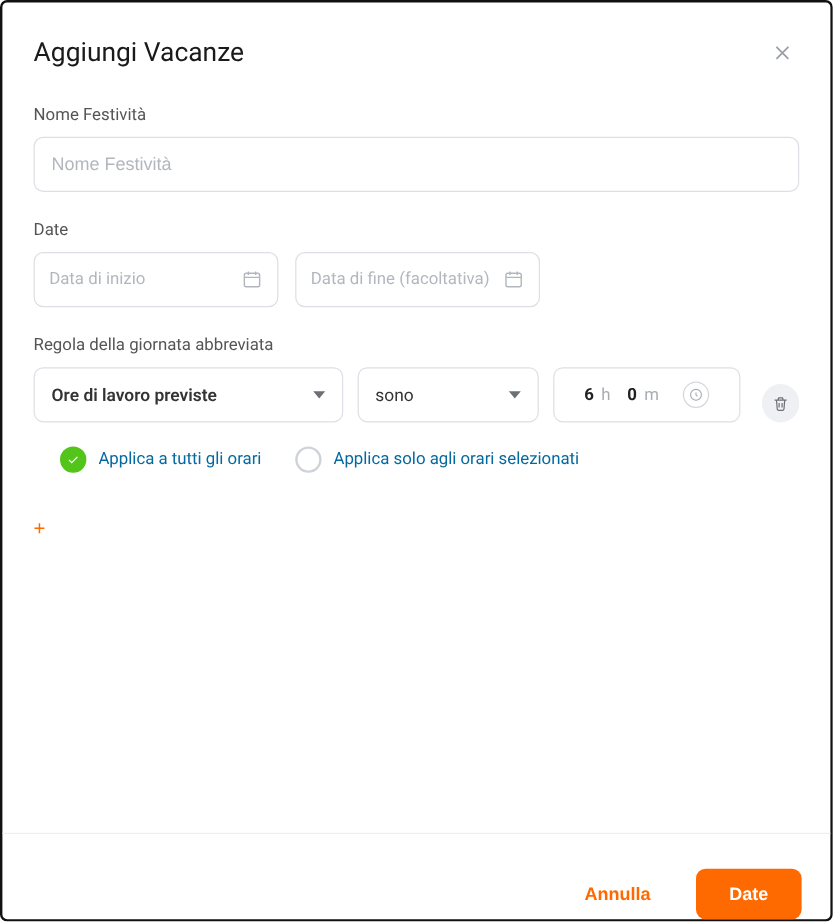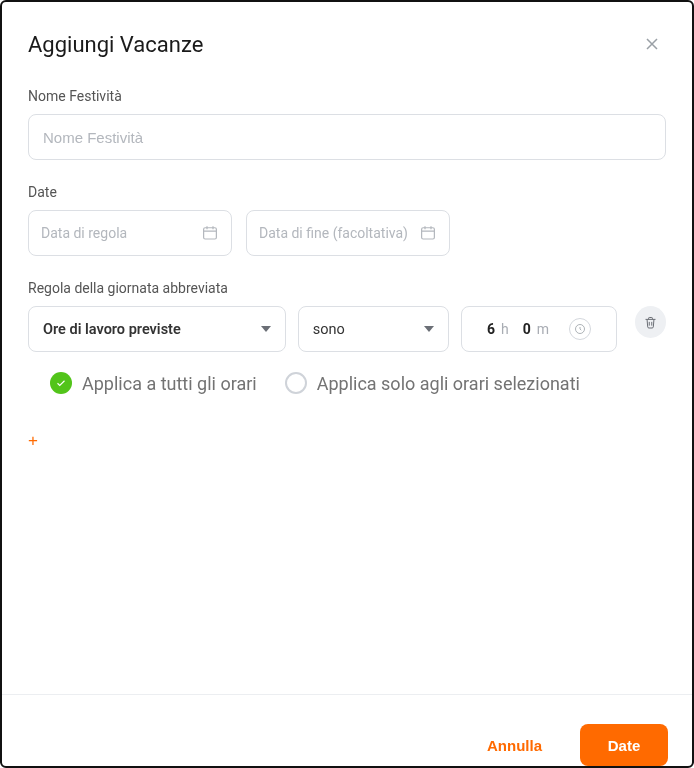--- a/index.html
+++ b/index.html
@@ -24,21 +24,21 @@
 
   .date-row { display: flex; gap: 14px; }
   .date-input {
     width: 204px; height: 46px; border: 1px solid #dcdfe4; border-radius: 8px;
     padding: 0 12px; display: flex; align-items: center; justify-content: space-between;
     background: #fff; cursor: pointer;
   }
   .date-input .ph { color: #b3b7bd; font-size: 14px; }
   .cal-icon { width: 18px; height: 18px; stroke: #b3b7bd; stroke-width: 1.6; fill: none; flex-shrink: 0; margin-left: 8px; }
 
-  .rule-row { display: flex; gap: 12px; align-items: flex-start; margin-bottom: 20px; }
+  .rule-row { display: flex; gap: 12px; align-items: flex-end; margin-bottom: 20px; }
   .select {
     height: 46px; border: 1px solid #dcdfe4; border-radius: 8px; background: #fff;
     padding: 0 14px; display: flex; align-items: center; justify-content: space-between;
     cursor: pointer; font-size: 14.5px; color: #333;
   }
   .select.type { width: 262px; font-weight: 600; }
   .select.cond { width: 154px; }
   .caret { width: 0; height: 0; border-left: 5px solid transparent; border-right: 5px solid transparent; border-top: 6px solid #6b6f76; margin-left: 8px; }
 
   .time-box {
@@ -51,21 +51,21 @@
   .clock-wrap svg { width:12px; height:12px; stroke:#9aa0a6; stroke-width:1.8; fill:none; }
 
   .icon-btn {
     width: 32px; height: 32px; border-radius: 50%; background: #eef0f3; border: none;
     display: flex; align-items: center; justify-content: center; cursor: pointer; margin-left: 6px;
   }
   .icon-btn svg { width: 15px; height: 15px; stroke: #6b6f76; stroke-width: 1.6; fill: none; }
 
   .radio-row { display: flex; gap: 28px; align-items: center; padding-left: 22px; margin-bottom: 36px; }
   .radio-opt { display: flex; align-items: center; gap: 10px; cursor: pointer; }
-  .radio-opt .lbl { font-size: 18px; color: #737373; }
+  .radio-opt .lbl { font-size: 14px; color: #0369a1; }
   .radio-circle { width: 22px; height: 22px; border-radius: 50%; display: flex; align-items: center; justify-content: center; }
   .radio-circle.checked { background: #52c41a; }
   .radio-circle.checked svg { width: 12px; height: 12px; stroke: #fff; stroke-width: 2.2; fill: none; }
   .radio-circle.unchecked { border: 2px solid #cfd3d9; background: #fff; }
 
   .add-rule {
     display: inline-flex; align-items: center; gap: 8px; color: #ff6a00; font-size: 14.5px;
     cursor: pointer; border: none; background: none; padding: 2px 0;
   }
   .add-rule .plus { font-size: 17px; line-height: 1; }
@@ -97,21 +97,21 @@
     <div class="field-group">
       <label class="label">Nome Festività</label>
       <input type="text" class="text-input" placeholder="Nome Festività" style="">
     </div>
 
     
     <div class="field-group">
       <label class="label">Date</label>
       <div class="date-row">
         <div class="date-input">
-          <span class="ph">Data di regola</span>
+          <span class="ph">Data di inizio</span>
           <svg class="cal-icon" viewBox="0 0 24 24">
             <rect x="3.5" y="5" width="17" height="15" rx="2"></rect>
               <path d="M3.5 9.5h17M8 3v4M16 3v4"></path>
           </svg>
         </div>
         <div class="date-input">
           <span class="ph">Data di fine (facoltativa)</span>
           <svg class="cal-icon" viewBox="0 0 24 24">
             <rect x="3.5" y="5" width="17" height="15" rx="2"></rect>
               <path d="M3.5 9.5h17M8 3v4M16 3v4"></path>

